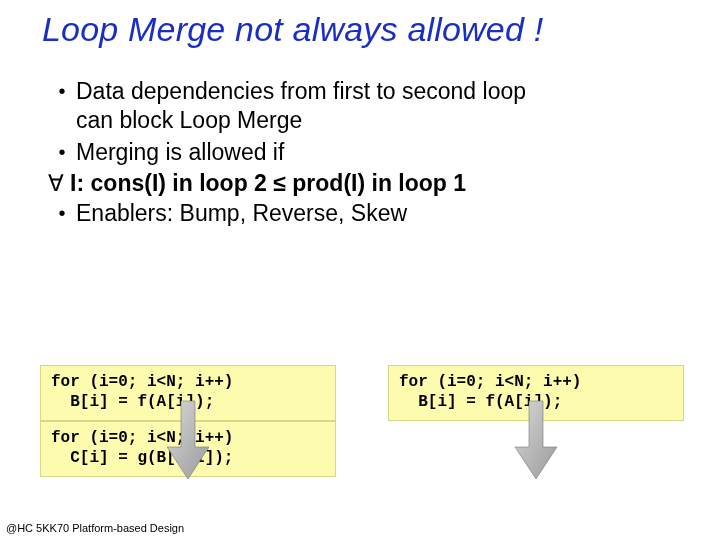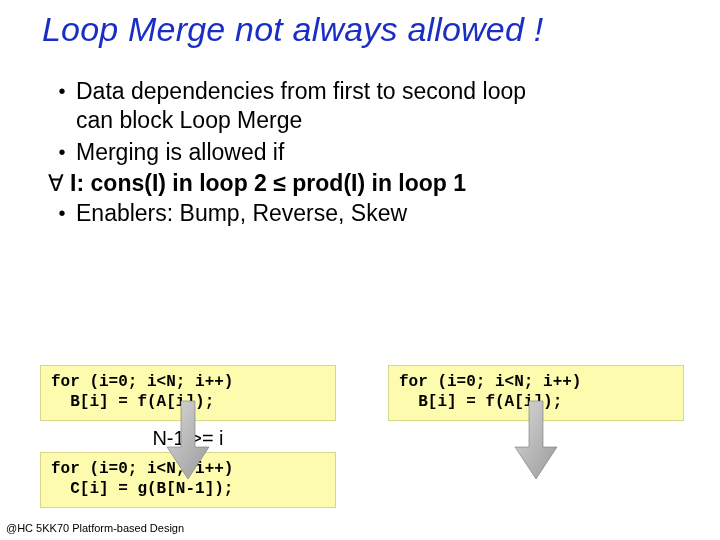--- a/index.html
+++ b/index.html
@@ -120,21 +120,20 @@
   <div class="row">
     <div class="dot">•</div>
     <div class="txt">Enablers: Bump, Reverse, Skew</div>
   </div>
 </div>
 
 <div class="codeboxes">
   <div class="col">
     <div class="codebox">for (i=0; i&lt;N; i++)
   B[i] = f(A[i]);</div>
-    <div class="mid">N-1 &gt;= i</div>
     <div class="codebox">for (i=0; i&lt;N; i++)
   C[i] = g(B[N-1]);</div>
     <svg class="arrow" viewBox="0 0 90 90">
       <defs>
         <linearGradient id="g1" x1="0" y1="0" x2="1" y2="1">
           <stop offset="0" stop-color="#d8d8d8"></stop>
           <stop offset="1" stop-color="#9a9a9a"></stop>
         </linearGradient>
       </defs>
       <polygon points="38,6 52,6 52,52 66,52 45,84 24,52 38,52" fill="url(#g1)" stroke="#777" stroke-width="0.6"></polygon>

